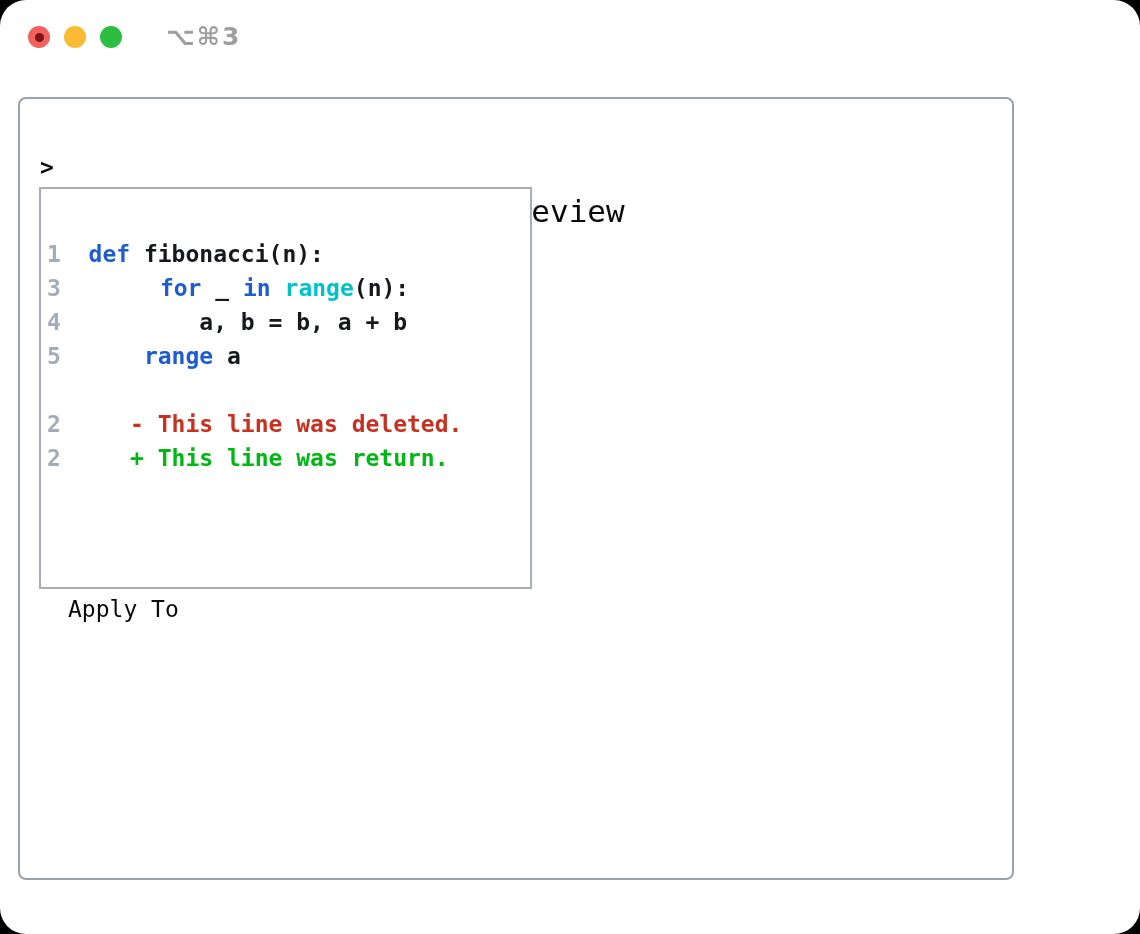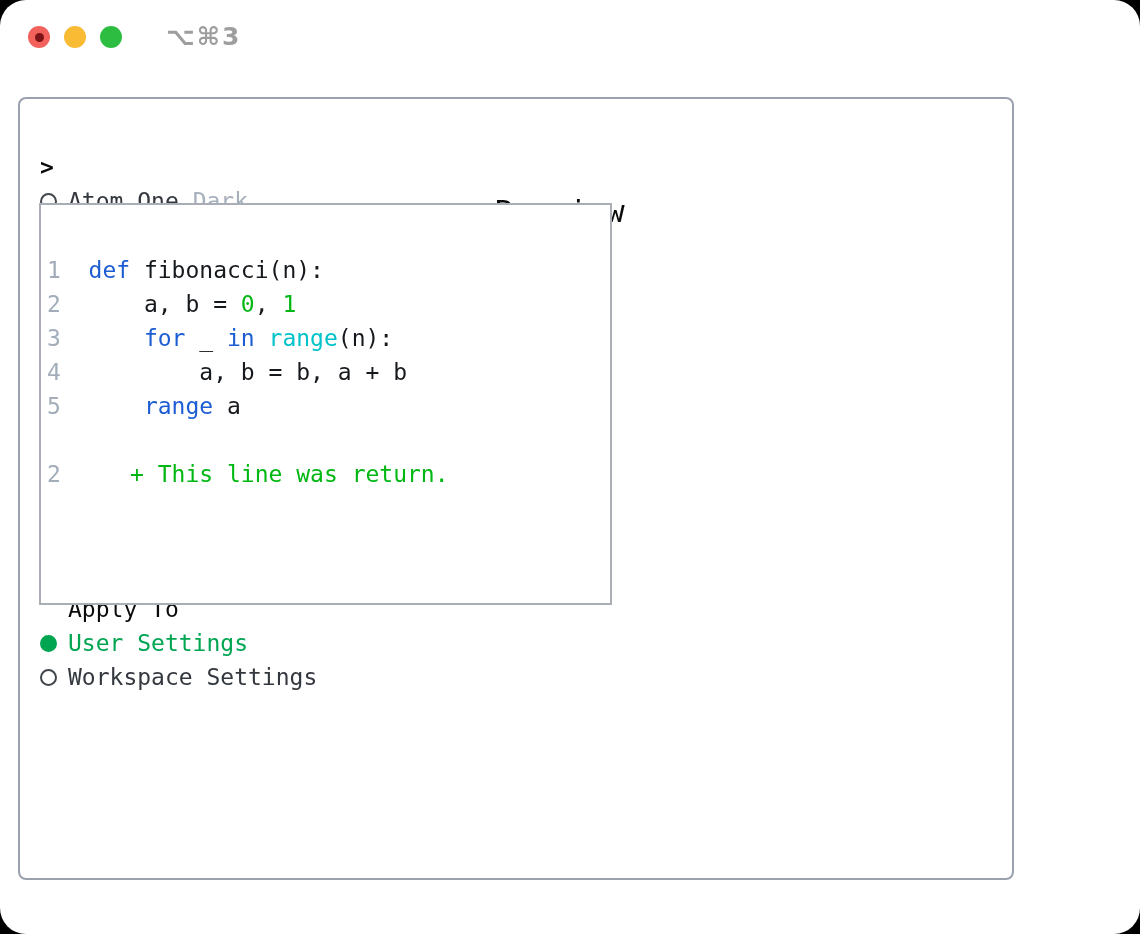--- a/index.html
+++ b/index.html
@@ -46,23 +46,23 @@
   .option-row.selected .opt-name { color: var(--accent); }
   .opt-variant { color: var(--muted); margin-left: 1ch; }
   .hint {
     margin-left: 0; width: 400px; color: var(--muted);
     font-size: 23px; line-height: 34px;
   }
 
   .right-col { position: absolute; left: 474px; top: 51px; }
   .preview-title { height: 34px; line-height: 34px; font-size: 31px; font-weight: normal; color: var(--header_fg); margin-top: 44px; }
   .preview-box {
-    position: absolute; left: 19px; top: 104px; width: 573px; height: 402px;
+    position: absolute; left: 19px; top: 88px; width: 493px; height: 402px;
     border: 2px solid var(--preview_border); background: var(--window_bg, #fff);
-    padding: 48px 0 0 6px; overflow: hidden;
+    padding: 48px 0 0 6px; overflow: hidden; font-weight: bold;
   }
   .code-line { height: 34px; line-height: 34px; font-size: 23px; white-space: pre; }
   .gutter { display: inline-block; width: 3ch; color: var(--lineno); }
 </style>
 </head>
 <body>
 
 <div class="window">
 
   <div class="titlebar">
@@ -96,39 +96,35 @@
           <div class="row option-row"><span class="marker"><span class="circle"></span></span><span class="opt-name">Google Code</span><span class="opt-variant">Light</span></div>
           <div class="row option-row"><span class="marker"><span class="circle"></span></span><span class="opt-name">XCode</span><span class="opt-variant">Light</span></div>
         </div>
 
       <div class="row"></div>
 
       <div class="row">
         <span class="marker"></span><span class="apply-label">Apply To</span>
       </div>
 
-      <div id="apply-list">
-          <div class="row option-row selected"><span class="marker"><span class="circle filled"></span></span><span class="opt-name">User Settings</span></div>
-          <div class="row option-row"><span class="marker"><span class="circle"></span></span><span class="opt-name">Workspace Settings</span></div>
-        </div>
 
       <div class="row"></div>
 
     </div>
 
     <div class="right-col">
       <div class="preview-title">Preview</div>
     </div>
 
     <div class="preview-box">
       <div id="code-lines">
           <div class="code-line"><span class="gutter">1</span><span style="color: var(--keyword);">def</span><span style="color: var(--fg);"> fibonacci(n):</span></div>
-          <div class="code-line"><span class="gutter">2</span><span style="color: var(--fg);">    a, b = </span><span style="color: var(--number);">0</span><span style="color: var(--fg);">, </span><span style="color: var(--number);">1</span></div>
-          <div class="code-line"><span class="gutter">3</span><span style="color: var(--fg);">    </span><span style="color: var(--keyword);">for</span><span style="color: var(--fg);"> _ </span><span style="color: var(--keyword);">in</span><span style="color: var(--fg);"> </span><span style="color: var(--builtin);">range</span><span style="color: var(--fg);">(n):</span></div>
+          <div class="code-line"><span class="gutter">3</span><span style="color: var(--fg);">    </span><span style="color: var(--keyword); margin-left: 16px;">for</span><span style="color: var(--fg);"> _ </span><span style="color: var(--keyword);">in</span><span style="color: var(--fg);"> </span><span style="color: var(--builtin);">range</span><span style="color: var(--fg);">(n):</span></div>
           <div class="code-line"><span class="gutter">4</span><span style="color: var(--fg);">        a, b = b, a + b</span></div>
           <div class="code-line"><span class="gutter">5</span><span style="color: var(--fg);">    </span><span style="color: var(--keyword);">range</span><span style="color: var(--fg);"> a</span></div>
           <div class="code-line"><span class="gutter"></span></div>
+          <div class="code-line"><span class="gutter">2</span><span style="color: var(--deleted);">   - This line was deleted.</span></div>
           <div class="code-line"><span class="gutter">2</span><span style="color: var(--added);">   + This line was return.</span></div>
         </div>
     </div>
 
   </div>
 </div>
 
 </body></html>

